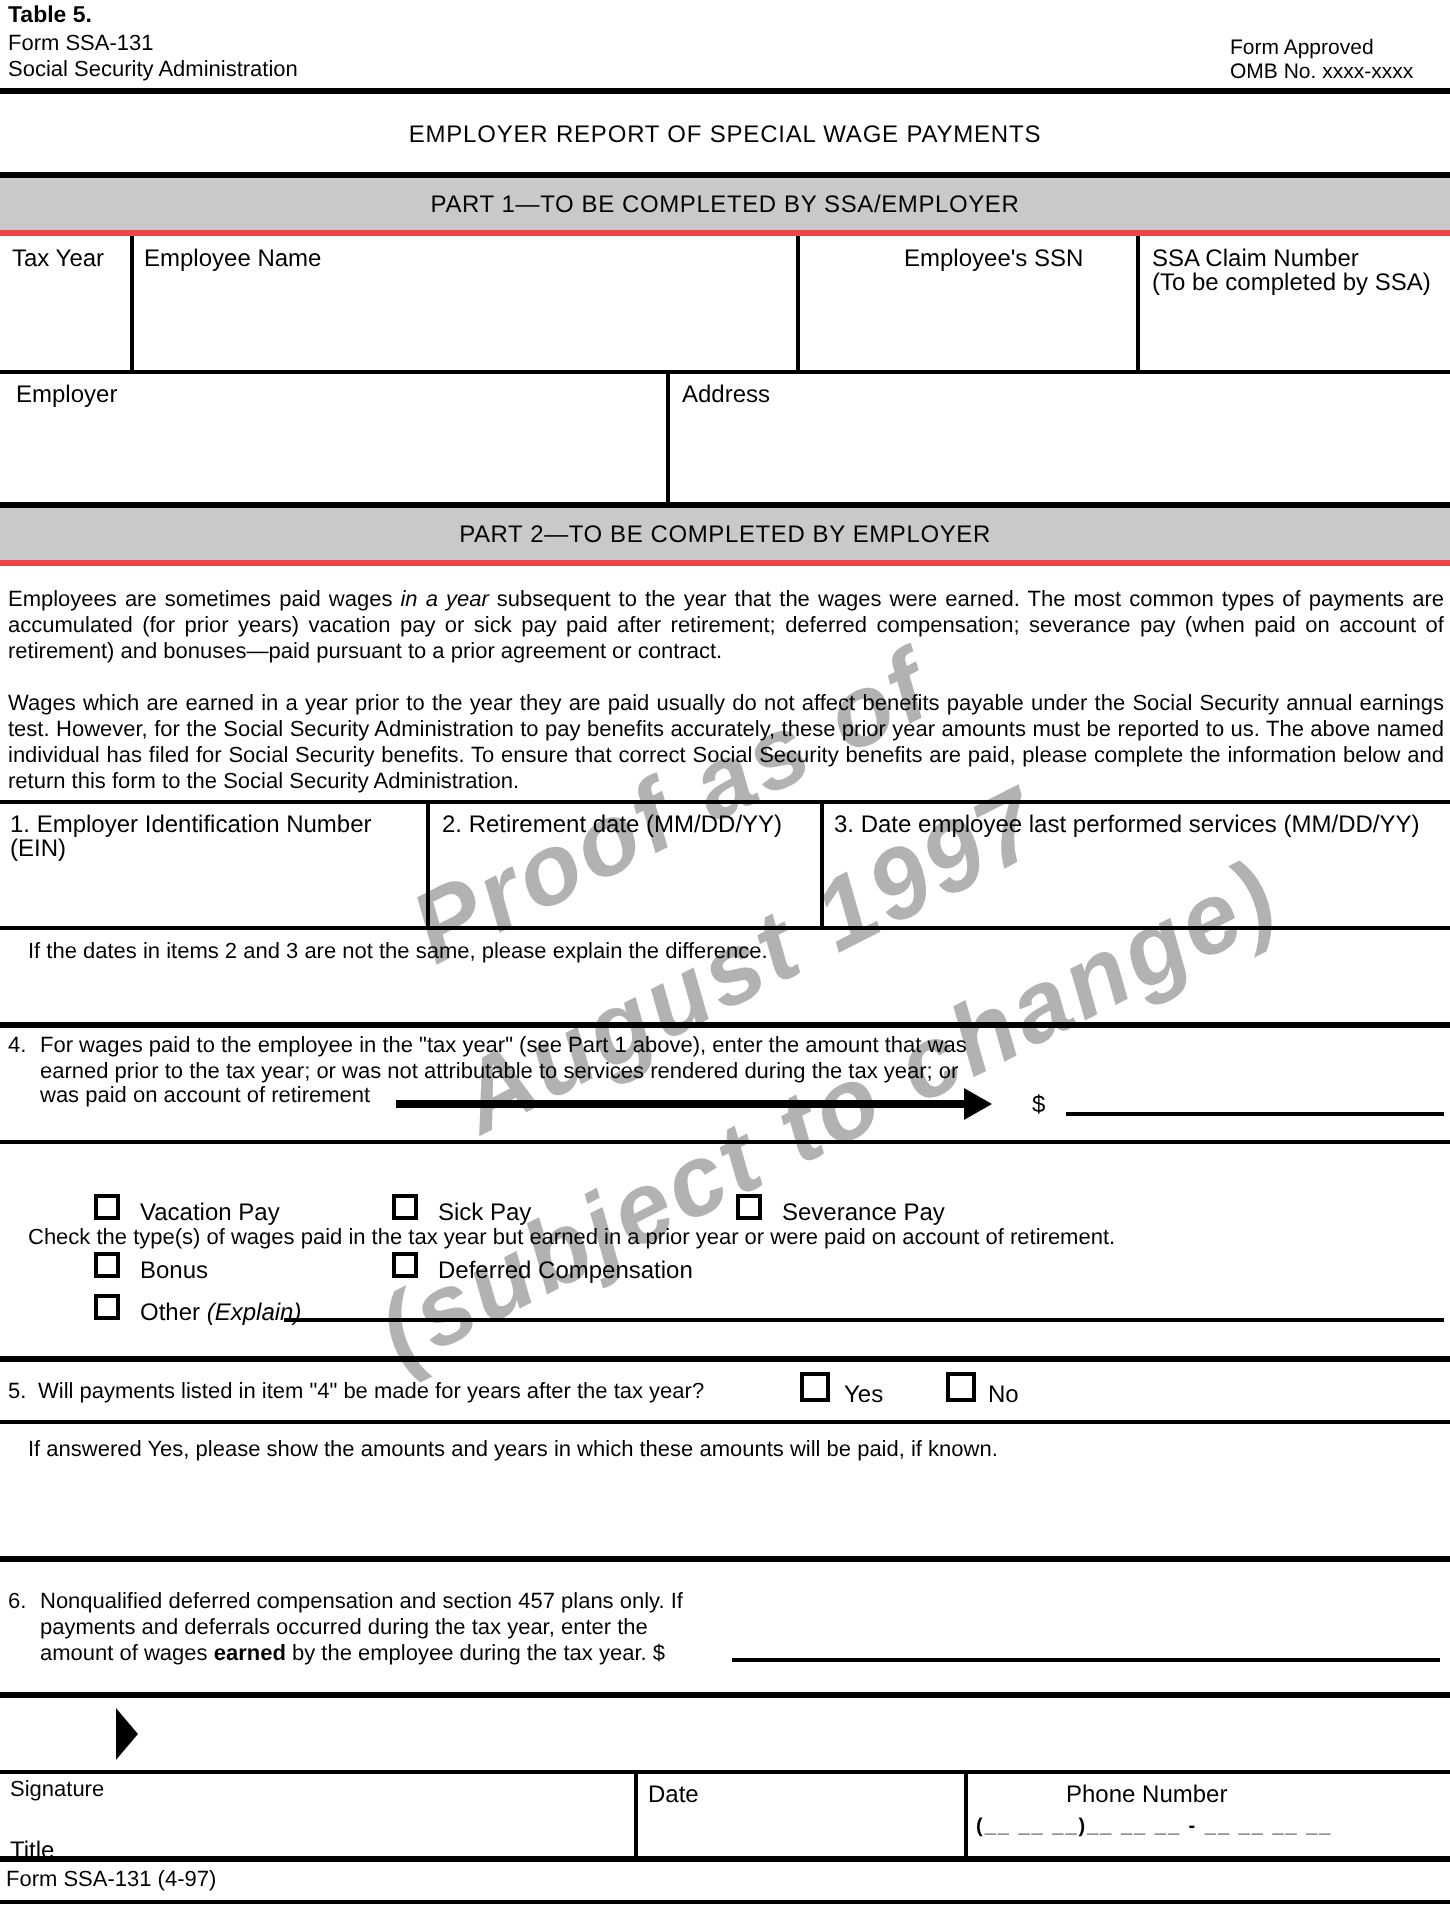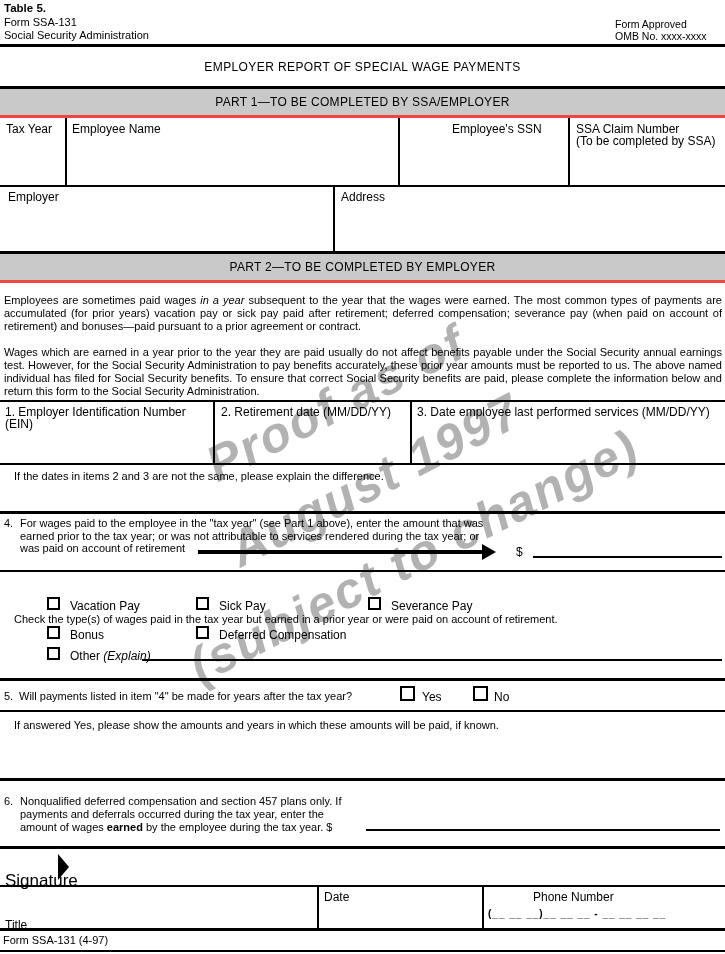--- a/index.html
+++ b/index.html
@@ -162,21 +162,21 @@
     <div class="hline thick" style="left:0; top:778px; width:725px;"></div>
     <div class="abs" style="left:4px; top:795px; font-size:11px;">6.</div>
     <div class="abs" style="left:20px; top:795px; width:360px; font-size:11px; line-height:12.8px;">
       <div>Nonqualified deferred compensation and section 457 plans only. If</div>
       <div>payments and deferrals occurred during the tax year, enter the</div>
       <div><span>amount of wages </span><span style="font-weight:bold">earned</span><span> by the employee during the tax year.  $</span></div>
     </div>
     <div class="fill-line" style="left:366px; top:829px; width:354px;"></div>
 
     <div class="hline thick" style="left:0; top:846px; width:725px;"></div>
-    <div class="abs" style="left:5px; top:871px; font-size:17px;">Signature</div>
+    <div class="abs" style="left:5px; top:889px; font-size:11px;">Signature</div>
     <div class="sig-arrow" style="left:58px; top:854px;"></div>
     <div class="abs" style="left:72px; top:850px; width:650px; height:34px;"></div>
 
     <div class="hline" style="left:0; top:885px; width:725px;"></div>
     <div class="vline" style="left:317px; top:885px; height:44px;"></div>
     <div class="vline" style="left:482px; top:885px; height:44px;"></div>
     <div class="abs lbl" style="left:5px; top:891px;margin-top:28px;">Title</div>
     <div class="abs lbl" style="left:324px; top:891px;">Date</div>
     <div class="abs lbl" style="left:489px; top:891px;padding-left:44px;">Phone Number</div>
     <div class="abs" style="left:488px; top:908px; font-size:10px; letter-spacing:1px; font-weight:bold;">(__ __ __)__ __ __  -  __ __ __ __</div>

